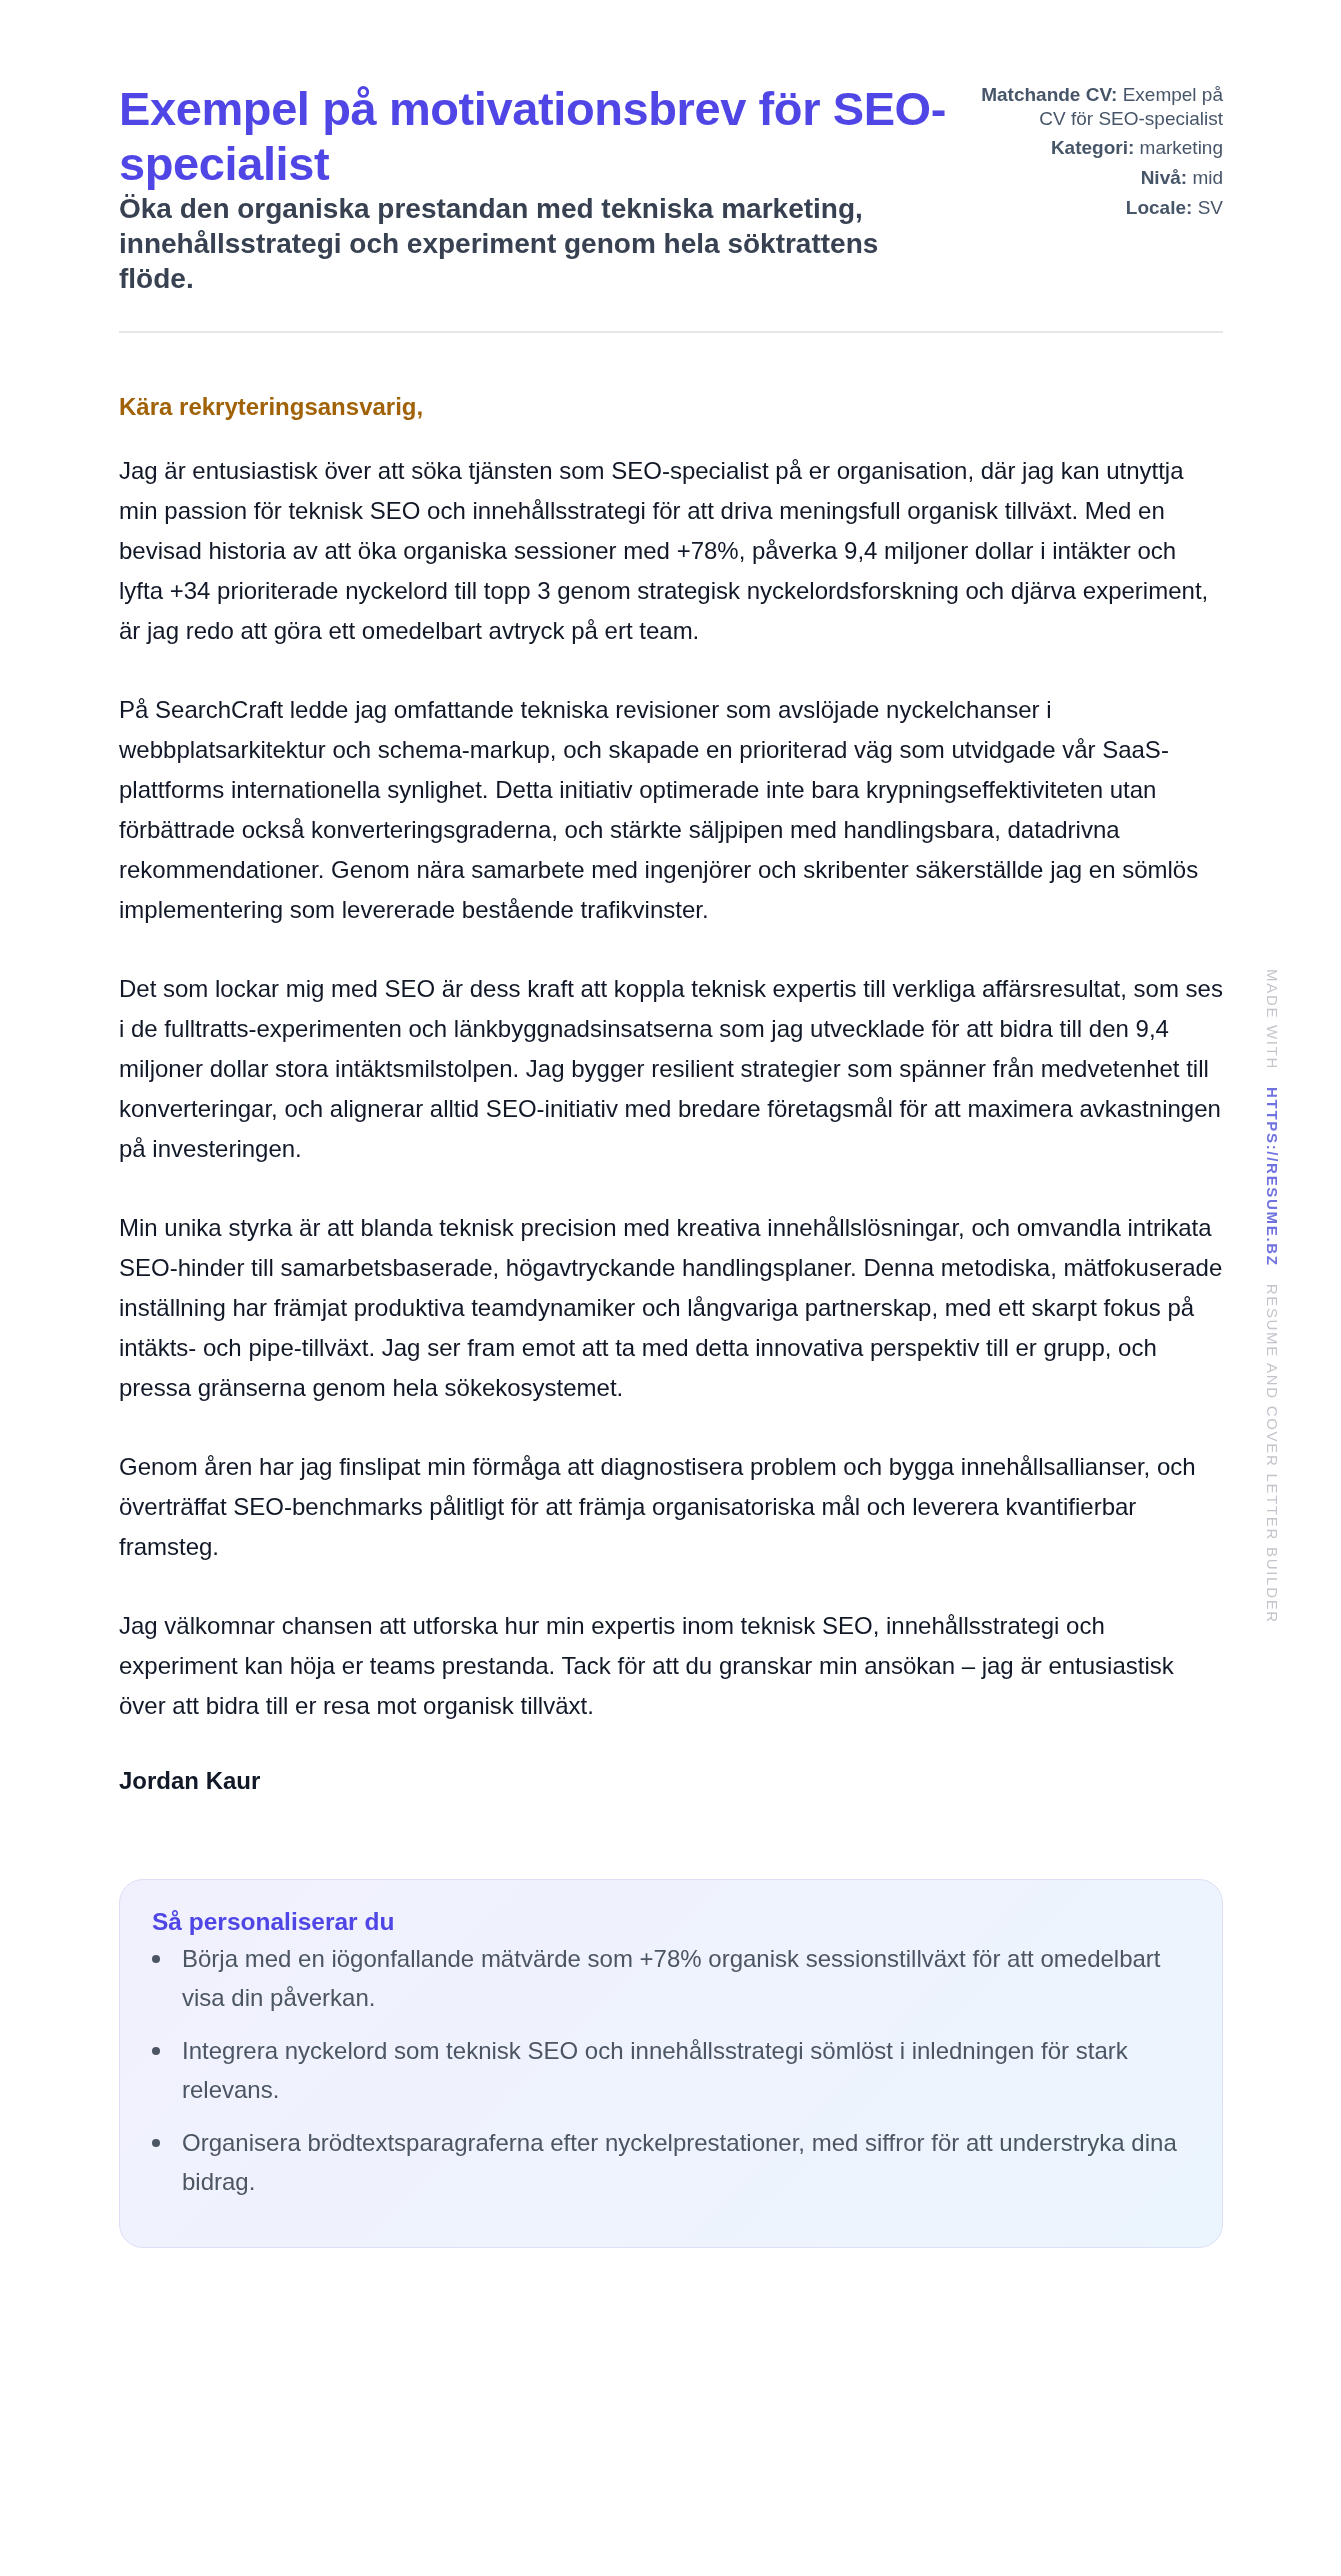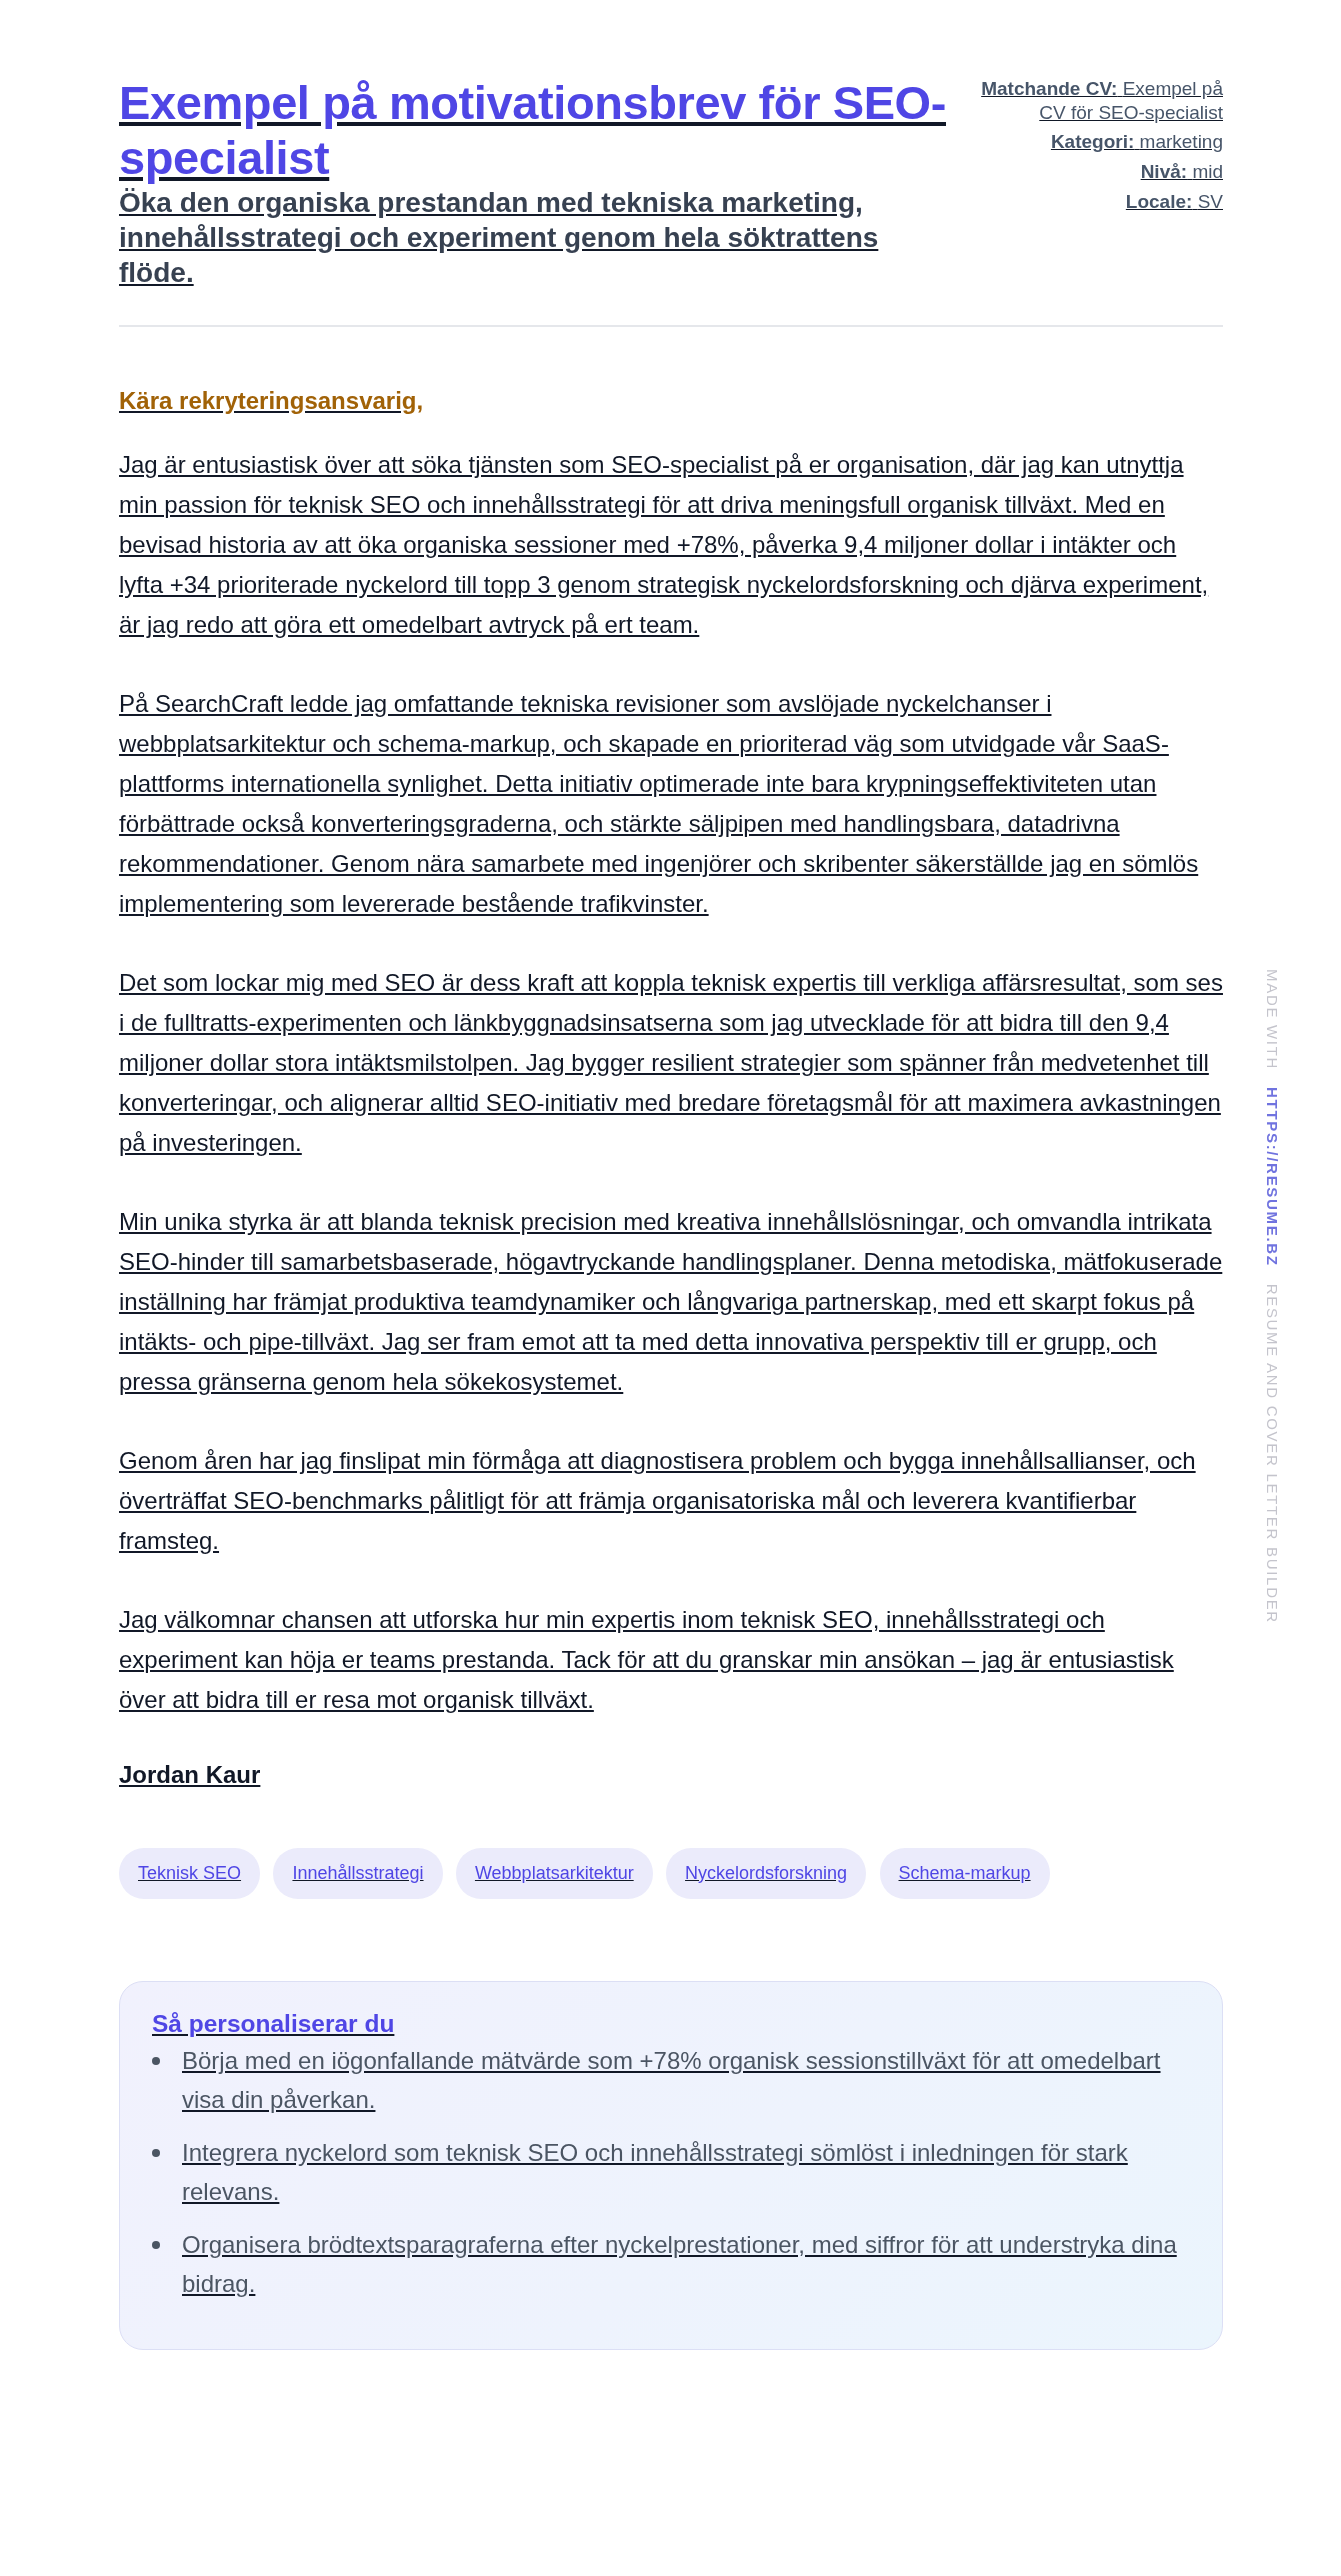--- a/index.html
+++ b/index.html
@@ -8,22 +8,21 @@
       height: 2576px;
       background: #ffffff;
       font-family: "Liberation Sans", "DejaVu Sans", sans-serif;
       color: #111827;
       overflow: hidden;
     }
     .page {
       position: relative;
       width: 1342px;
       height: 2576px;
-      padding: 2px 119px 0 119px;
-      text-decoration: underline;
+      padding: 8px 119px 0 119px;
     }
     .header {
       position: relative;
       padding-top: 73px;
       display: flex;
       justify-content: space-between;
       align-items: flex-start;
     }
     .header-left { width: 829px; }
     .title {
@@ -196,27 +195,20 @@
     <p>Det som lockar mig med SEO är dess kraft att koppla teknisk expertis till verkliga affärsresultat, som ses i de fulltratts-experimenten och länkbyggnadsinsatserna som jag utvecklade för att bidra till den 9,4 miljoner dollar stora intäktsmilstolpen. Jag bygger resilient strategier som spänner från medvetenhet till konverteringar, och alignerar alltid SEO-initiativ med bredare företagsmål för att maximera avkastningen på investeringen.</p>
     <p>Min unika styrka är att blanda teknisk precision med kreativa innehållslösningar, och omvandla intrikata SEO-hinder till samarbetsbaserade, högavtryckande handlingsplaner. Denna metodiska, mätfokuserade inställning har främjat produktiva teamdynamiker och långvariga partnerskap, med ett skarpt fokus på intäkts- och pipe-tillväxt. Jag ser fram emot att ta med detta innovativa perspektiv till er grupp, och pressa gränserna genom hela sökekosystemet.</p>
     <p>Genom åren har jag finslipat min förmåga att diagnostisera problem och bygga innehållsallianser, och överträffat SEO-benchmarks pålitligt för att främja organisatoriska mål och leverera kvantifierbar framsteg.</p>
     <p>Jag välkomnar chansen att utforska hur min expertis inom teknisk SEO, innehållsstrategi och experiment kan höja er teams prestanda. Tack för att du granskar min ansökan – jag är entusiastisk över att bidra till er resa mot organisk tillväxt.</p>
   </div>
 
   <div class="signature">
     <div class="sig-name">Jordan Kaur</div>
   </div>
 
-  <div class="tags">
-    <span class="tag">Teknisk SEO</span>
-    <span class="tag">Innehållsstrategi</span>
-    <span class="tag">Webbplatsarkitektur</span>
-    <span class="tag">Nyckelordsforskning</span>
-    <span class="tag">Schema-markup</span>
-  </div>
 
   <div class="tips">
     <div class="tips-title">Så personaliserar du</div>
     <ul>
       <li>Börja med en iögonfallande mätvärde som +78% organisk sessionstillväxt för att omedelbart visa din påverkan.</li>
       <li>Integrera nyckelord som teknisk SEO och innehållsstrategi sömlöst i inledningen för stark relevans.</li>
       <li>Organisera brödtextsparagraferna efter nyckelprestationer, med siffror för att understryka dina bidrag.</li>
     </ul>
   </div>
 

